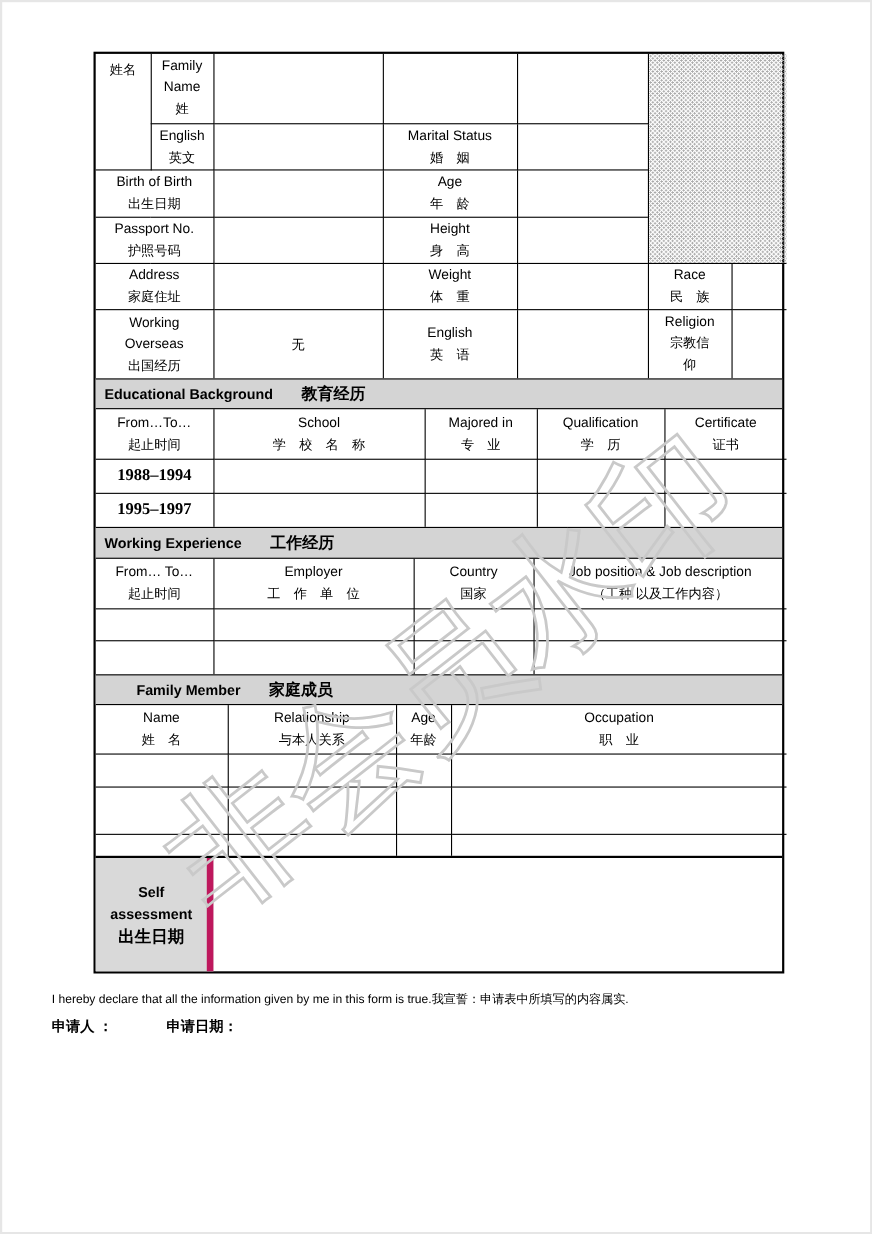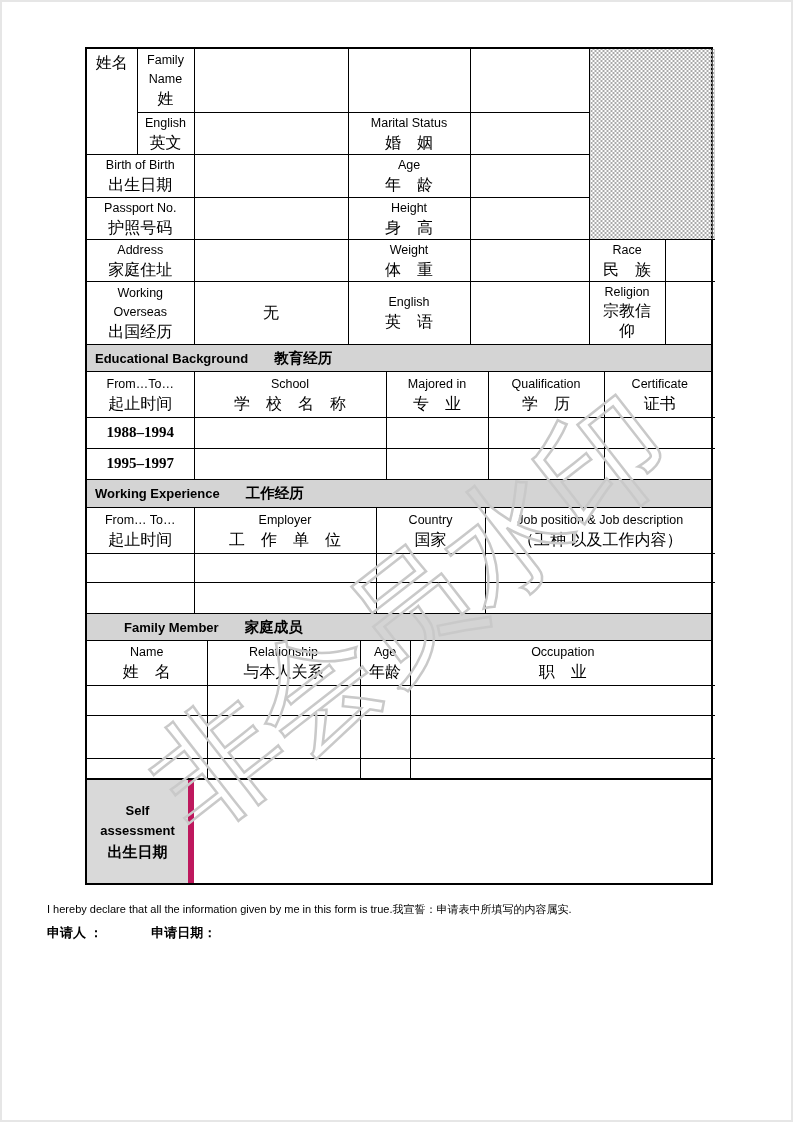--- a/index.html
+++ b/index.html
@@ -17,21 +17,21 @@
   .form {
     position: absolute; left: 85px; top: 47px; width: 628px;
     border: 2px solid #000; background: #fff;
   }
   table.grid { width:100%; border-collapse: collapse; table-layout: fixed; border-style: hidden; }
   table.grid td {
     border: 1px solid #000; text-align: center; vertical-align: middle;
     padding: 1px 2px; overflow: hidden;
   }
   .en { display:block; font-size:12.5px; line-height:19px; }
-  .zh { display:block; font-size:16px;   line-height:20px; }
+  .zh { display:block; font-size:12px;   line-height:20px; }
   .topcell { vertical-align: top !important; padding-top: 4px !important; }
   .zh-wrap3 { display:inline-block; max-width:3.2em;font-family:Liberation Mono, monospace; }
 
   
   .bar {
     display:flex; align-items:center; gap:26px; padding-left:8px;
     background:#d4d4d4; border-top:1px solid #000; border-bottom:1px solid #000;
   }
   .bar .ben { font-weight:bold; font-size:13px; }
   .bar .bzh { font-weight:bold; font-size:14.5px; }

